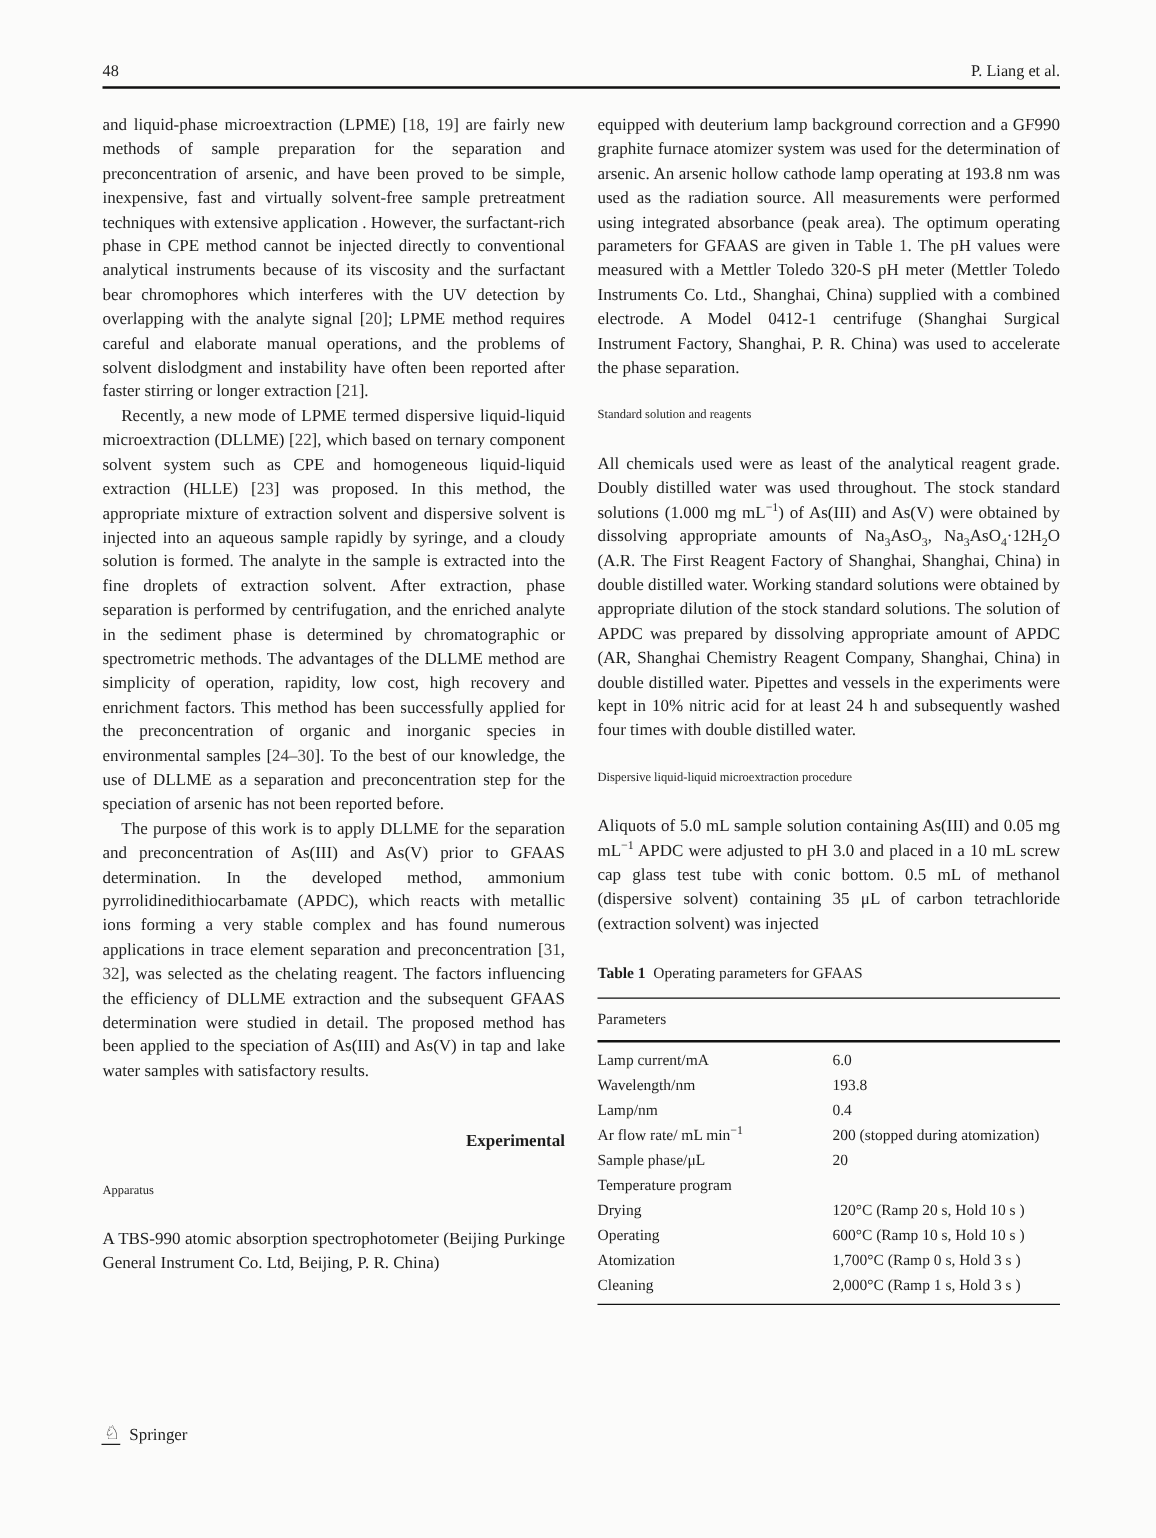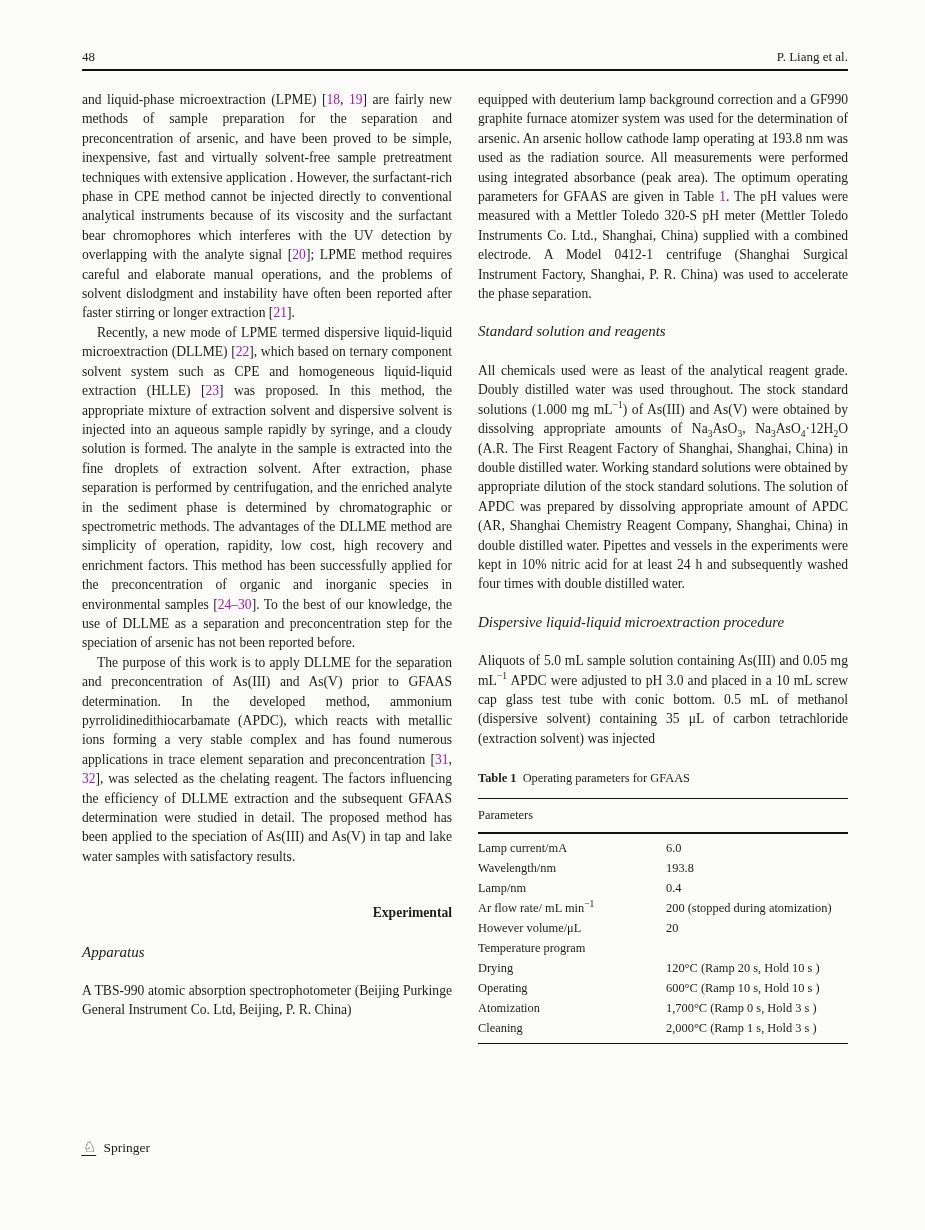--- a/index.html
+++ b/index.html
@@ -27,28 +27,28 @@
   .columns{
     position:absolute;left:82px;top:90px;width:766px;
     display:flex;gap:26px;
     font-size:13.6px;line-height:19.4px;
     text-align:justify;
     hyphens:auto;
   }
   .col{width:370px;}
   p.body{margin:0;}
   p.body.indent{text-indent:15px;}
-  .ref{color:#a21caf;}
+  .ref{color:#404040;}
   sup,sub{font-size:9.5px;line-height:0;}
 
   .section-heading{
     font-weight:bold;font-size:13.6px;margin:37px 0 20px 0;text-align:right;
   }
   .subsection{
-    font-size:15px;margin:19px 0 19px 0;text-align:left;font-style:italic;
+    font-size:10px;margin:19px 0 19px 0;text-align:left;
   }
 
   
   .table-block{
     margin-top:20px;
     font-size:12.4px;line-height:20px;text-align:left;
   }
   .table-caption{margin:0 0 10px 0;}
   .table-caption .cap-label{font-weight:bold;}
   .trule{height:1px;background:#111;}
@@ -121,21 +121,21 @@
             </div>
             <div class="trow">
               <div class="tcell tparam"><span>Lamp/nm</span></div>
               <div class="tcell tvalue"><span>0.4</span></div>
             </div>
             <div class="trow">
               <div class="tcell tparam"><span>Ar flow rate/ mL min</span><sup>−1</sup></div>
               <div class="tcell tvalue"><span>200 (stopped during atomization)</span></div>
             </div>
             <div class="trow">
-              <div class="tcell tparam"><span>However volume/μL</span></div>
+              <div class="tcell tparam"><span>Sample phase/μL</span></div>
               <div class="tcell tvalue"><span>20</span></div>
             </div>
             <div class="trow">
               <div class="tcell tparam"><span>Temperature program</span></div>
               <div class="tcell tvalue"></div>
             </div>
             <div class="trow">
               <div class="tcell tparam"><span>Drying</span></div>
               <div class="tcell tvalue"><span>120°C (Ramp 20 s, Hold 10 s )</span></div>
             </div>

